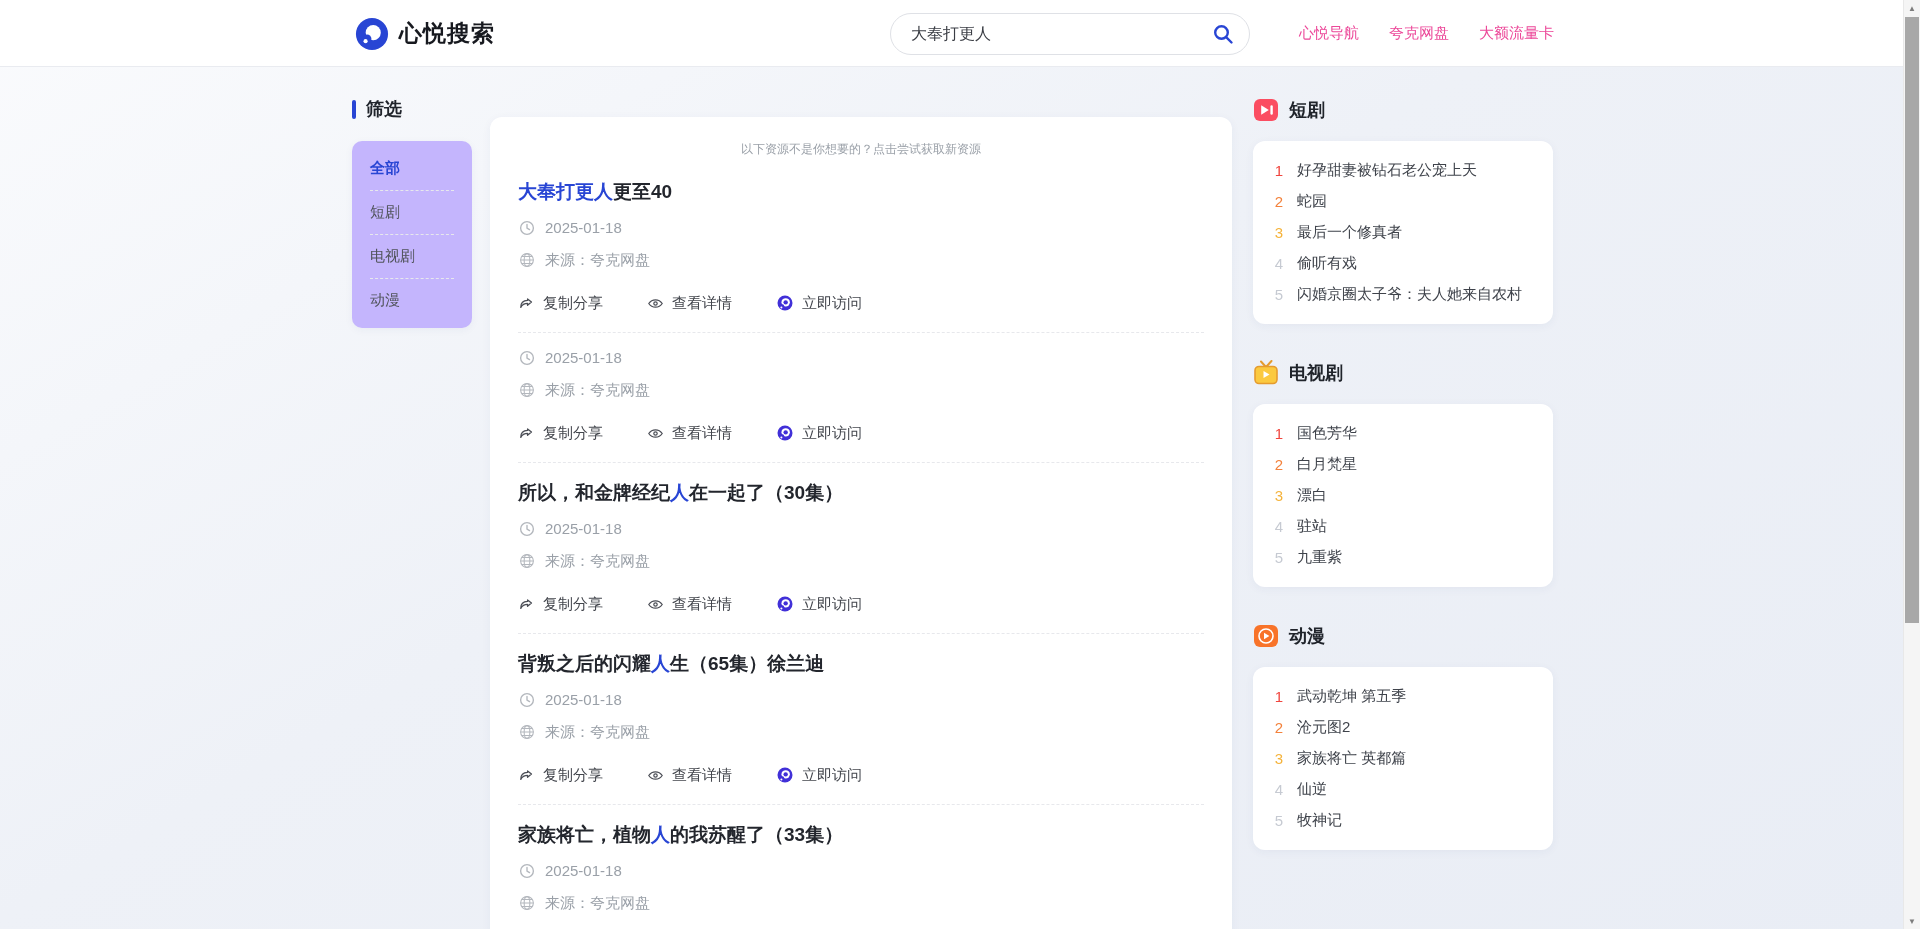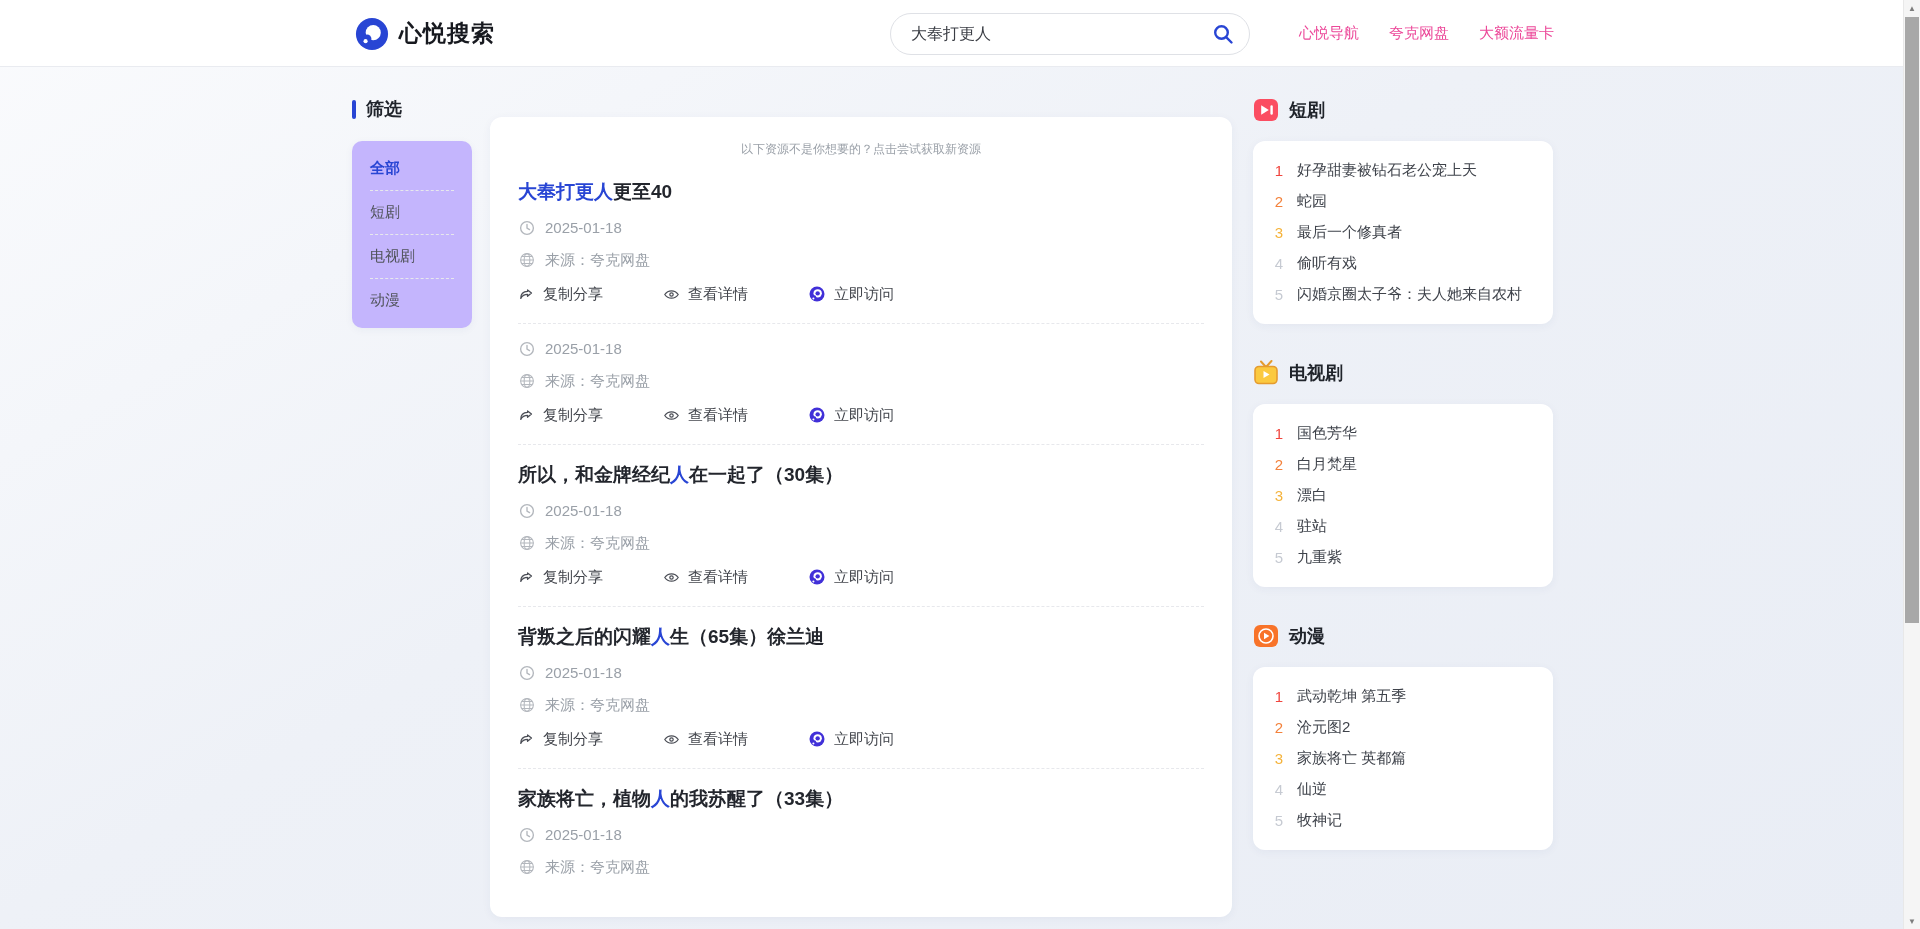--- a/index.html
+++ b/index.html
@@ -35,21 +35,21 @@
   .filter-item:not(:last-child) { border-bottom:1px dashed #e7e8ec; }
   .filter-item.active { color:#2845d4; font-weight:700; }
   
   .results-card { margin-top:20px; background:#fff; border-radius:12px; padding:22px 28px 0; box-shadow:0 2px 10px rgba(40,60,120,.05); min-height:800px; }
   .notice { text-align:center; font-size:12px; color:#9aa0a8; padding:2px 0 4px; cursor:pointer; }
   .result-item { padding:16px 0 18px; }
   .result-item:not(:last-child) { border-bottom:1px dashed #e7e8ec; }
   .result-title { font-size:19px; font-weight:700; color:#23262d; cursor:pointer; margin-bottom:14px; line-height:27px; }
   .meta-row { display:flex; align-items:flex-start; gap:9px; font-size:15px; color:#9aa0a8; margin-bottom:12px; height:20px; }
   .meta-row svg { width:18px; height:18px; display:block; }
-  .actions-row { display:flex; align-items:center; gap:60px; margin-top:12px; height:22px; }
+  .actions-row { display:flex; align-items:center; gap:44px; margin-top:21px; height:22px; }
   .action { display:flex; align-items:center; gap:8px; font-size:15px; color:#43464d; cursor:pointer; }
   .action svg { width:17px; height:17px; display:block; }
   .action .qk svg { width:18px; height:18px; }
   
   .rank-section { margin-bottom:36px; }
   .rank-title { display:flex; align-items:center; gap:10px; }
   .rank-title .ricon svg { width:26px; height:26px; display:block; }
   .rank-title h2 { font-size:18px; font-weight:700; color:#20242b; }
   .rank-card { margin-top:18px; background:#fff; border-radius:12px; padding:14px 20px; box-shadow:0 2px 10px rgba(40,60,120,.05); }
   .rank-row { display:flex; align-items:center; gap:12px; height:31px; font-size:15px; color:#3f434b; cursor:pointer; white-space:nowrap; overflow:hidden; }

